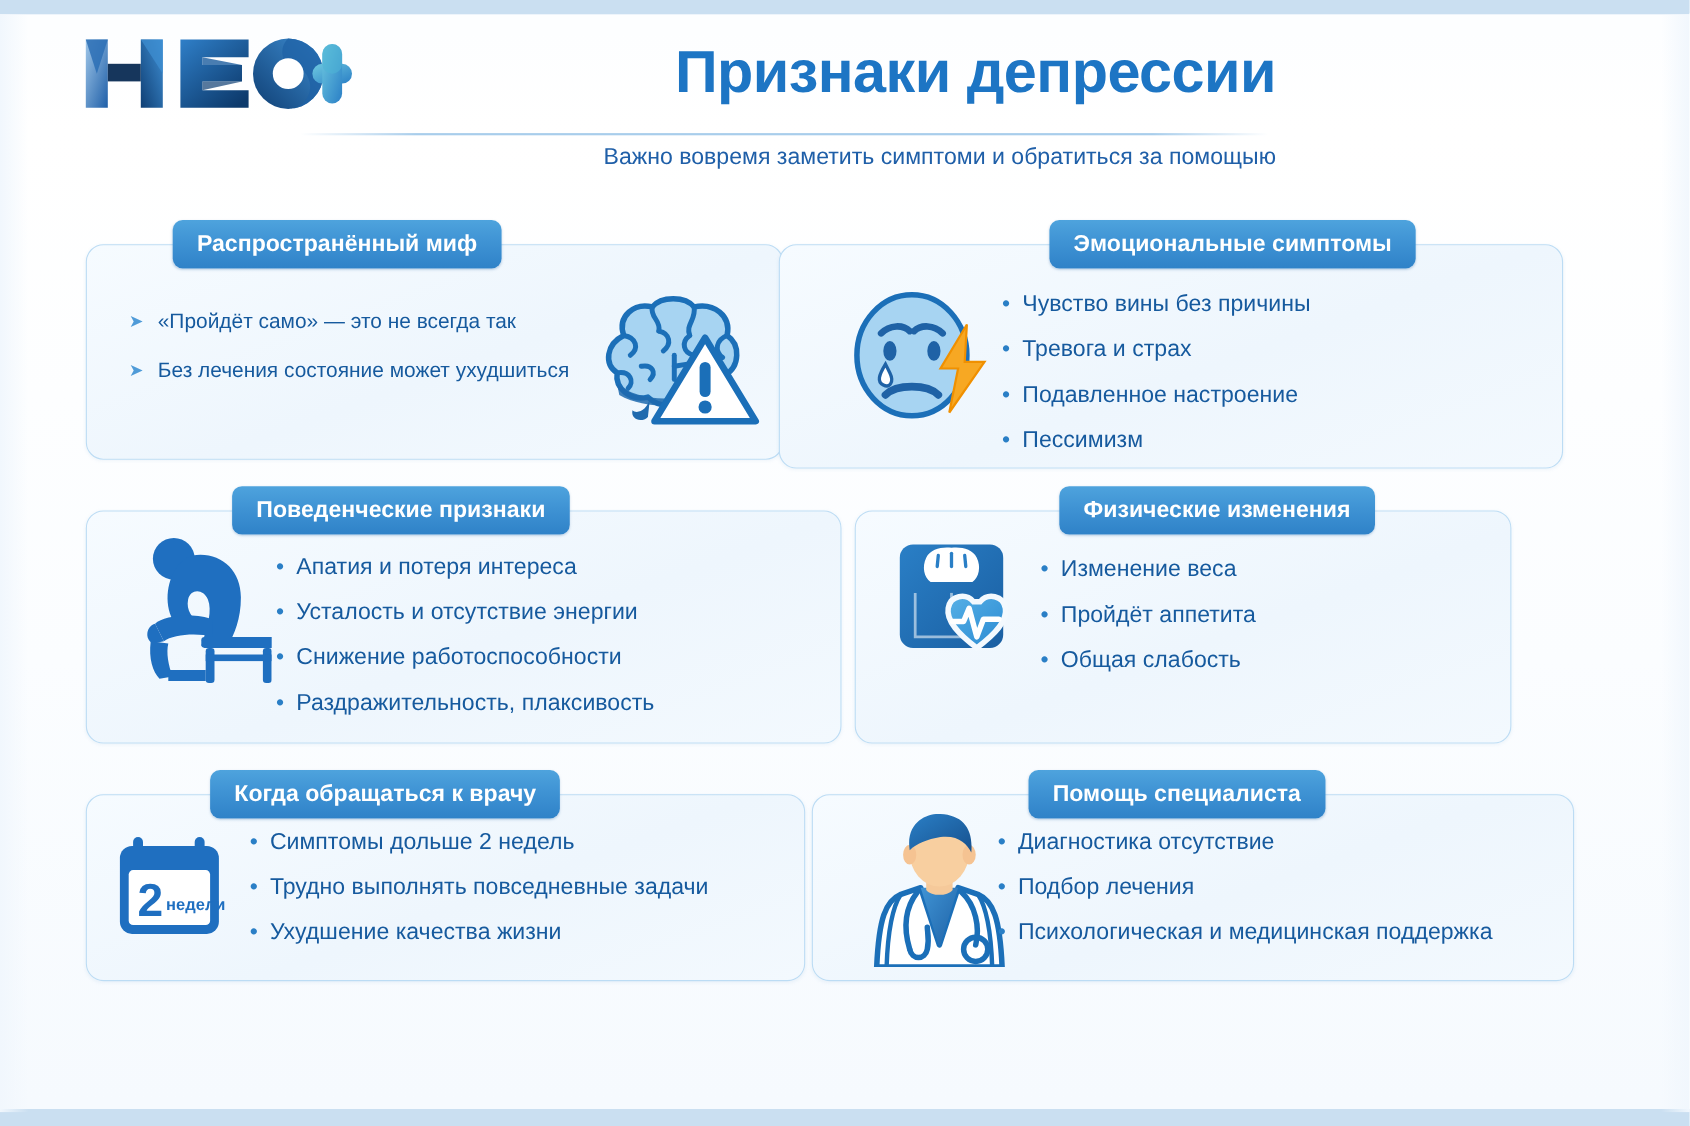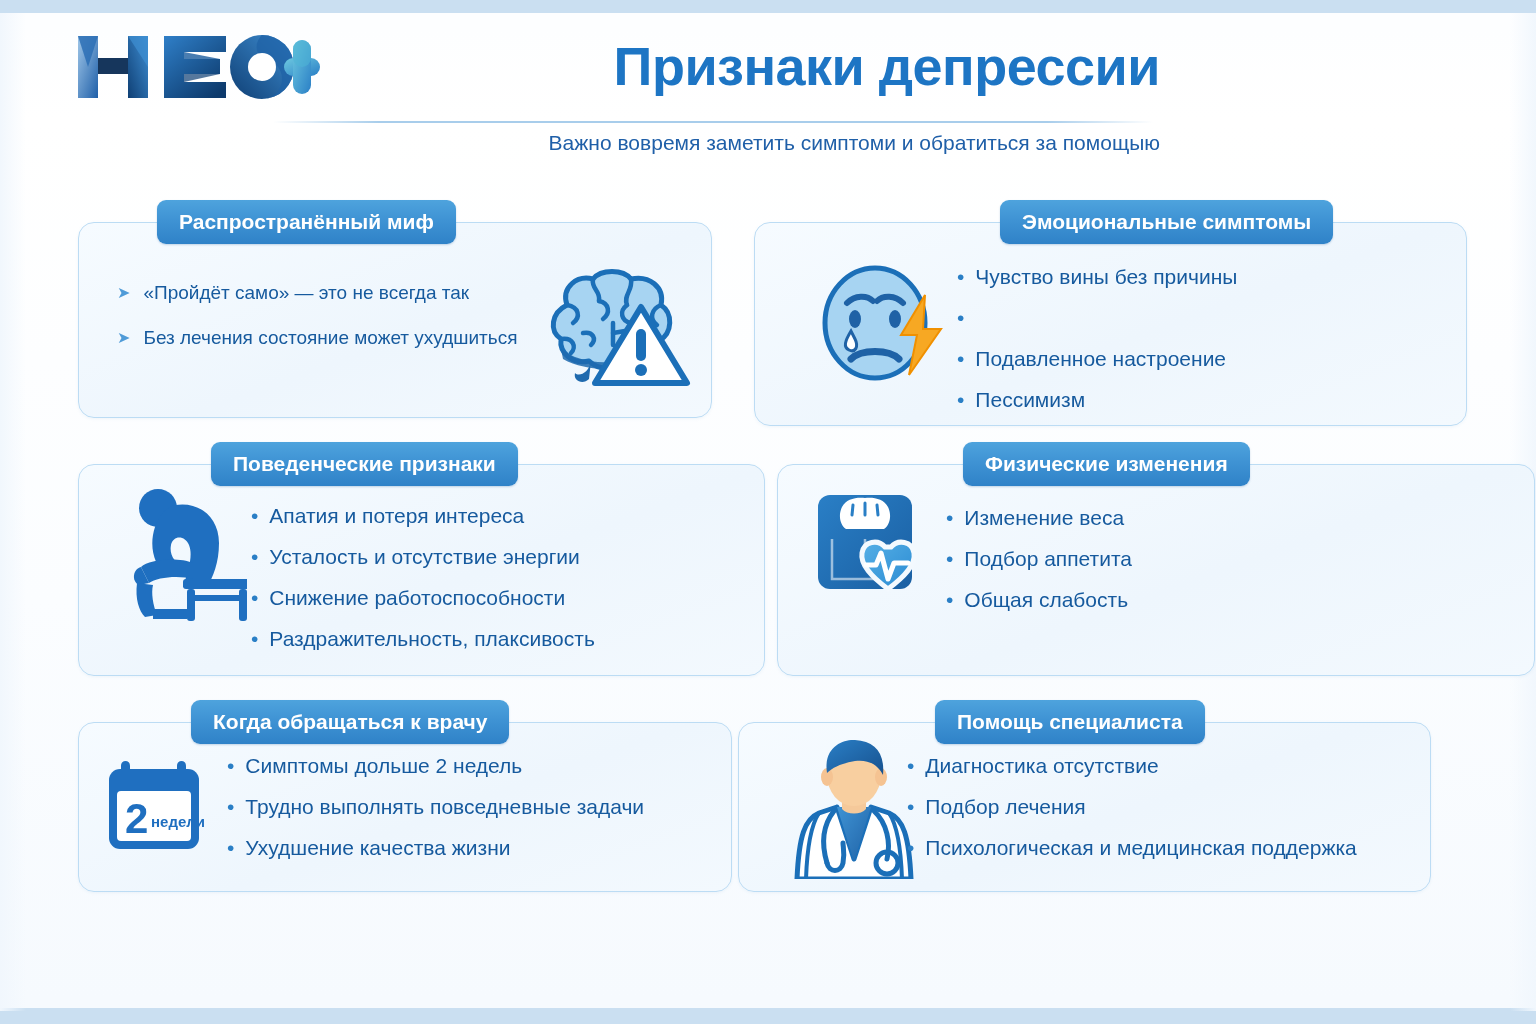--- a/index.html
+++ b/index.html
@@ -244,21 +244,21 @@
           <g>
             <path d="M110 46 L156 122 L64 122 Z" fill="#ffffff" stroke="#1b6fb8" stroke-width="6" stroke-linejoin="round"></path>
             <rect x="105" y="68" width="10" height="32" rx="5" fill="#1b6fb8"></rect>
             <circle cx="110" cy="109" r="6" fill="#1b6fb8"></circle>
           </g>
         </svg>
       </div>
     </div>
   </div>
 
-  <div class="card" style="left:754px; top:222px; width:713px; height:204px;">
+  <div class="card" style="left:708px; top:222px; width:713px; height:204px;">
     <div class="badge" style="left:245px;">Эмоциональные симптомы</div>
     <div class="card-body">
       <div class="icon-slot" style="left:62px; top:36px;">
         <svg width="130" height="130" viewBox="0 0 130 130" xmlns="http://www.w3.org/2000/svg">
           <ellipse cx="58" cy="64" rx="50" ry="55" fill="#a7d4f2" stroke="#1b6fb8" stroke-width="5"></ellipse>
           <path d="M30 44 C38 36 50 36 56 42" stroke="#1f62a6" stroke-width="6" fill="none" stroke-linecap="round"></path>
           <path d="M86 44 C78 36 66 36 60 42" stroke="#1f62a6" stroke-width="6" fill="none" stroke-linecap="round"></path>
           <ellipse cx="38" cy="60" rx="6" ry="9" fill="#1f62a6"></ellipse>
           <ellipse cx="78" cy="60" rx="6" ry="9" fill="#1f62a6"></ellipse>
           <path d="M34 72 C28 82 26 88 32 91 C38 94 42 88 38 80 Z" fill="#ffffff" stroke="#1f62a6" stroke-width="3"></path>
@@ -267,20 +267,21 @@
         </svg>
       </div>
 
       <ul class="bullets dot" style="left:202px; top:33px;">
         <li>
           <span class="mark">•</span>
           <span>Чувство вины без причины</span>
         </li>
         <li>
           <span class="mark">•</span>
+          <span>Тревога и страх</span>
         </li>
         <li>
           <span class="mark">•</span>
           <span>Подавленное настроение</span>
         </li>
         <li>
           <span class="mark">•</span>
           <span>Пессимизм</span>
         </li>
       </ul>
@@ -325,21 +326,21 @@
           <span>Снижение работоспособности</span>
         </li>
         <li>
           <span class="mark">•</span>
           <span>Раздражительность, плаксивость</span>
         </li>
       </ul>
     </div>
   </div>
 
-  <div class="card" style="left:777px; top:464px; width:758px; height:212px;">
+  <div class="card" style="left:777px; top:464px; width:597px; height:212px;">
     <div class="badge" style="left:185px;">Физические изменения</div>
     <div class="card-body">
       <div class="icon-slot" style="left:32px; top:20px;">
         <svg width="130" height="130" viewBox="0 0 130 130" xmlns="http://www.w3.org/2000/svg">
           <defs>
             <linearGradient id="scaleGrad" x1="0" y1="0" x2="1" y2="1">
               <stop offset="0" stop-color="#2a7fc6"></stop>
                 <stop offset="1" stop-color="#1a5fa2"></stop>
             </linearGradient>
             <linearGradient id="heartGrad" x1="0" y1="0" x2="1" y2="1">
@@ -365,21 +366,21 @@
         </svg>
       </div>
 
       <ul class="bullets dot" style="left:168px; top:32px;">
         <li>
           <span class="mark">•</span>
           <span>Изменение веса</span>
         </li>
         <li>
           <span class="mark">•</span>
-          <span>Подбор аппетита</span>
+          <span>Пройдёт аппетита</span>
         </li>
         <li>
           <span class="mark">•</span>
           <span>Общая слабость</span>
         </li>
       </ul>
     </div>
   </div>
 
   <div class="card" style="left:78px; top:722px; width:654px; height:170px;">

